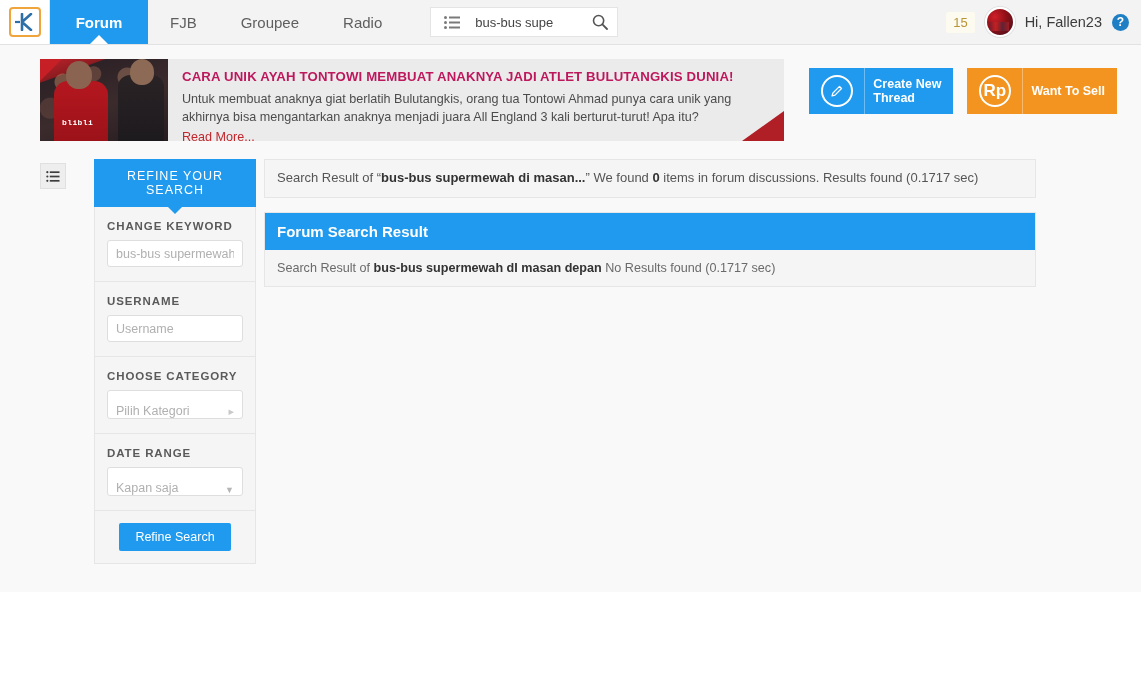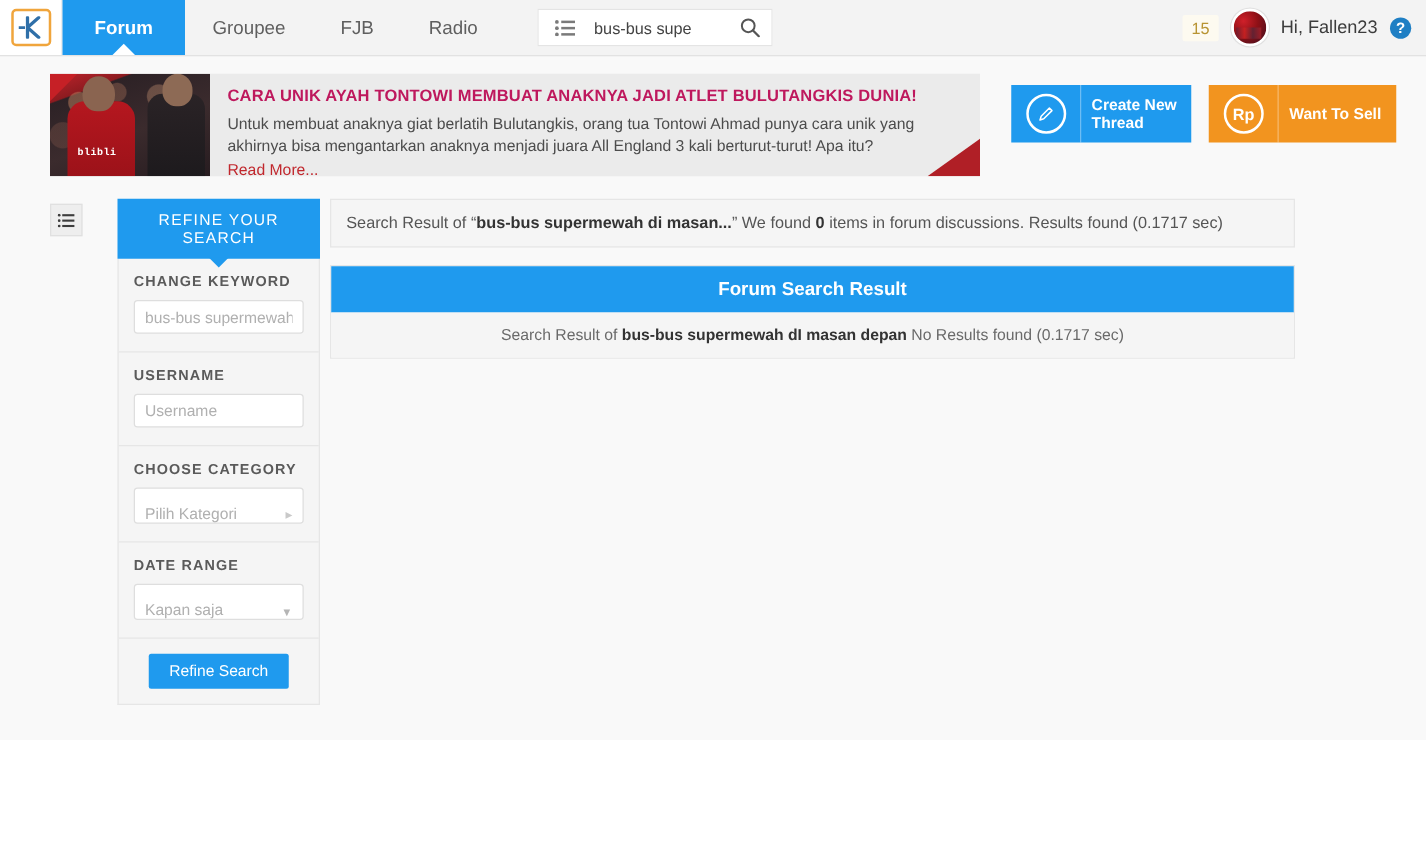--- a/index.html
+++ b/index.html
@@ -272,21 +272,21 @@
     white-space: pre-line;
   }
   .act-blue { background: #1f9aee; }
   .act-blue .act-ico { border-right: 1px solid rgba(255,255,255,.35); }
   .act-orange { background: #f2941f; }
   .act-orange .act-ico { border-right: 1px solid rgba(255,255,255,.35); }
   .circ {
     width: 32px; height: 32px; border-radius: 50%;
     border: 2px solid #fff;
     display: flex; align-items: center; justify-content: center;
-    font-size: 13px; font-weight: bold;
+    font-size: 17px; font-weight: bold;
   }
 
   
   .content-row {
     display: flex;
     padding: 18px 24px 0 40px;
     align-items: flex-start;
   }
   .side-toggle {
     width: 26px; height: 26px;
@@ -394,21 +394,20 @@
     border: 1px solid #e6e6e6;
     padding: 10px 12px;
     font-size: 13px;
     color: #555;
     line-height: 1.3;
   }
   .result-summary b { color: #333; }
   .panel {
     margin-top: 14px;
     border: 1px solid #e6e6e6;
-    text-align: center;
   }
   .panel-head {
     background: #1f9aee;
     color: #fff;
     font-size: 15px;
     font-weight: bold;
     padding: 10px 12px;
   }
   .panel-body {
     background: #f5f5f5;
@@ -432,24 +431,24 @@
           <path d="M8 1 V17 M8 9 L17 1 M8 9 L17 17" stroke="#2f6fa8" stroke-width="2.6" fill="none" stroke-linecap="round"></path>
         </svg>
       </div>
     </div>
 
     <div class="nav-tabs">
       <div class="nav-tab active">
         <span>Forum</span>
       </div>
       <div class="nav-tab">
+        <span>FJB</span>
+      </div>
+      <div class="nav-tab">
         <span>Groupee</span>
-      </div>
-      <div class="nav-tab">
-        <span>FJB</span>
       </div>
       <div class="nav-tab">
         <span>Radio</span>
       </div>
     </div>
 
     <div class="search-group">
       <div class="search-cat-btn">
         <svg width="16" height="13" viewBox="0 0 16 13">
           <circle cx="1.5" cy="1.5" r="1.5" fill="#7a7a7a"></circle>

